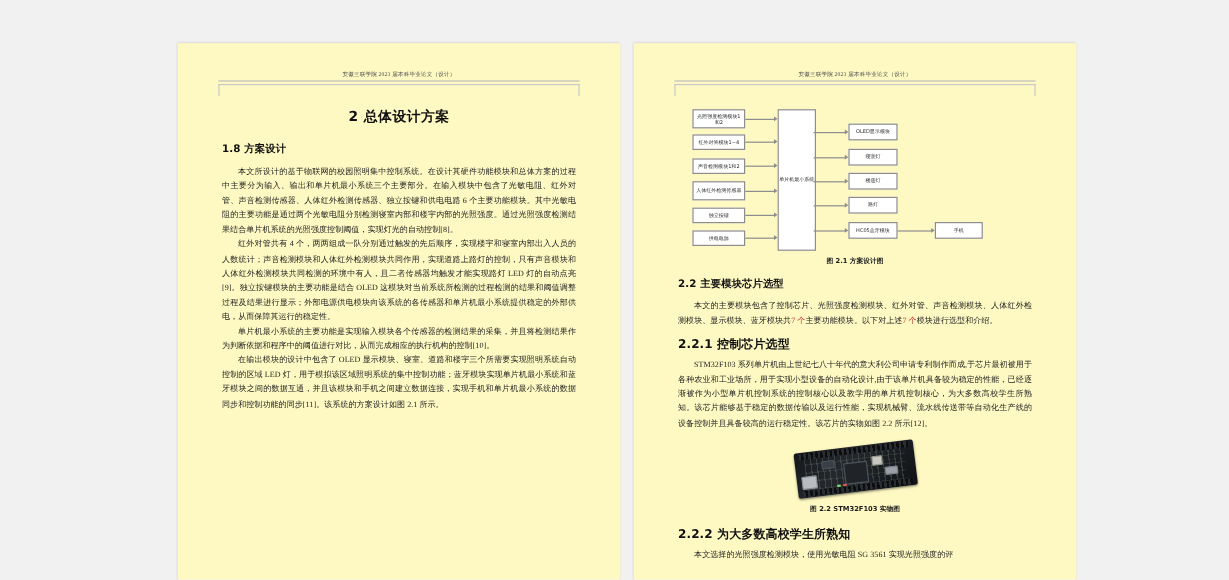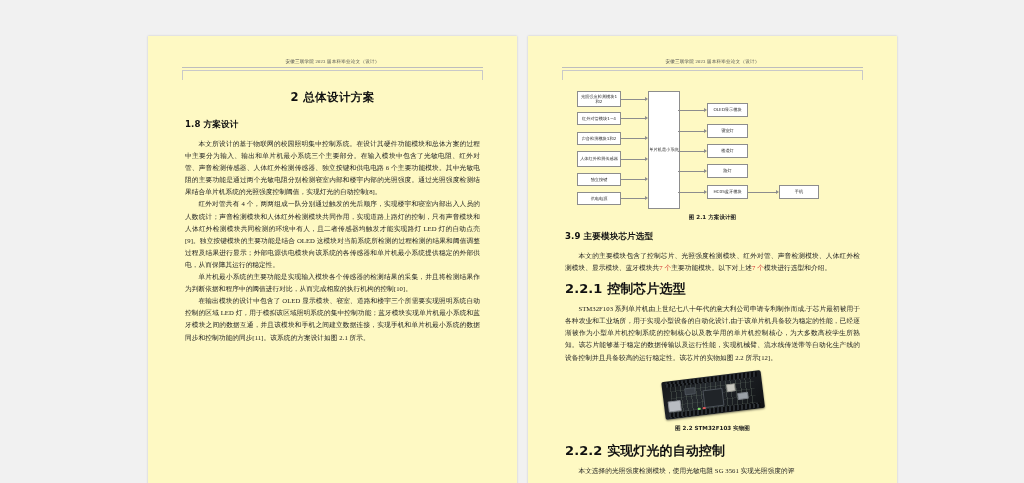--- a/index.html
+++ b/index.html
@@ -49,21 +49,21 @@
     text-align:center;font-size:11.5px;font-weight:bold;color:#111;
     font-family:"DejaVu Sans","Liberation Sans",sans-serif;
     margin:10px 0 14px 0;letter-spacing:.4px;
   }
   .h2{
     font-size:8.6px;font-weight:bold;color:#111;
     font-family:"DejaVu Sans","Liberation Sans",sans-serif;
     margin:0 0 7px 0;letter-spacing:.1px;
   }
   .h3{
-    font-size:13px;font-weight:bold;color:#111;
+    font-size:10px;font-weight:bold;color:#111;
     font-family:"DejaVu Sans","Liberation Sans",sans-serif;
     margin:6px 0 5px 0;letter-spacing:.1px;
   }
   p.para{
     font-size:6.7px;line-height:12.1px;color:#1c1c1c;margin:0 0 0 0;
     text-align:justify;text-justify:inter-ideograph;text-indent:2em;
     letter-spacing:.05px;
   }
   p.para + p.para{margin-top:0;}
   .red{color:#d02a2a;}
@@ -212,21 +212,21 @@
           <div class="dbox" style="left:142px;top:77px;width:41px;height:14px;">路灯</div>
           <div class="dbox" style="left:142px;top:98px;width:41px;height:14px;">HC05蓝牙模块</div>
 
           <div class="dline" style="left:183px;top:105px;width:29px;"></div>
           <div class="darrow" style="left:211px;top:103px;"></div>
           <div class="dbox" style="left:214px;top:98px;width:40px;height:14px;">手机</div>
         </div>
 
         <div class="cap">图 2.1 方案设计图</div>
 
-        <div class="h2">3.9 主要模块芯片选型</div>
+        <div class="h2">2.2 主要模块芯片选型</div>
         <p class="para">
           <span>本文的主要模块包含了控制芯片、光照强度检测模块、红外对管、声音检测模块、人体红外检测模块、显示模块、蓝牙模块共</span><span class="red">7 个</span><span>主要功能模块。以下对上述</span><span class="red">7 个</span><span>模块进行选型和介绍。</span>
         </p>
 
         <div class="h3">2.2.1 控制芯片选型</div>
         <p class="para">STM32F103 系列单片机由上世纪七八十年代的意大利公司申请专利制作而成,于芯片最初被用于各种农业和工业场所，用于实现小型设备的自动化设计,由于该单片机具备较为稳定的性能，已经逐渐被作为小型单片机控制系统的控制核心以及教学用的单片机控制核心，为大多数高校学生所熟知。该芯片能够基于稳定的数据传输以及运行性能，实现机械臂、流水线传送带等自动化生产线的设备控制并且具备较高的运行稳定性。该芯片的实物如图 2.2 所示[12]。</p>
 
         <div class="photo-wrap">
           <div class="pcb">
             <div class="pcb-board">
@@ -237,18 +237,18 @@
               <div class="pcb-chip pcb-c3"></div>
               <div class="pcb-chip pcb-c4"></div>
               <div class="pcb-usb"></div>
               <div class="pcb-led l1"></div>
               <div class="pcb-led l2"></div>
             </div>
           </div>
         </div>
         <div class="cap">图 2.2 STM32F103 实物图</div>
 
-        <div class="h3">2.2.2 实现灯光的自动控制</div>
+        <div class="h3">2.2.2 为大多数高校学生所熟知</div>
         <p class="para">本文选择的光照强度检测模块，使用光敏电阻 SG 3561 实现光照强度的评</p>
       </div>
     </div>
   </div>
 </div>
 
 </body></html>

